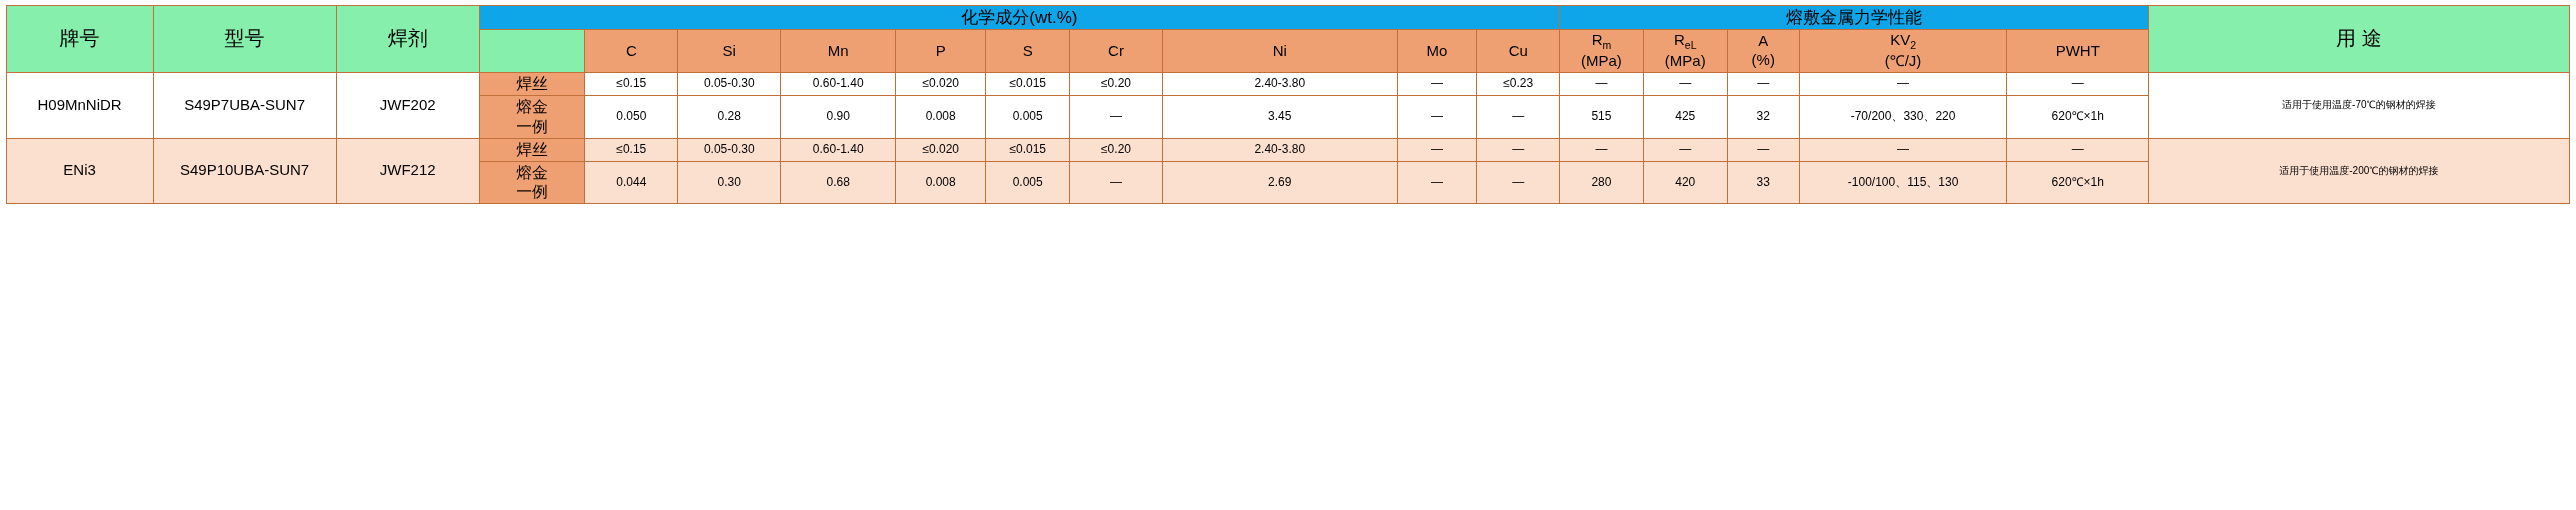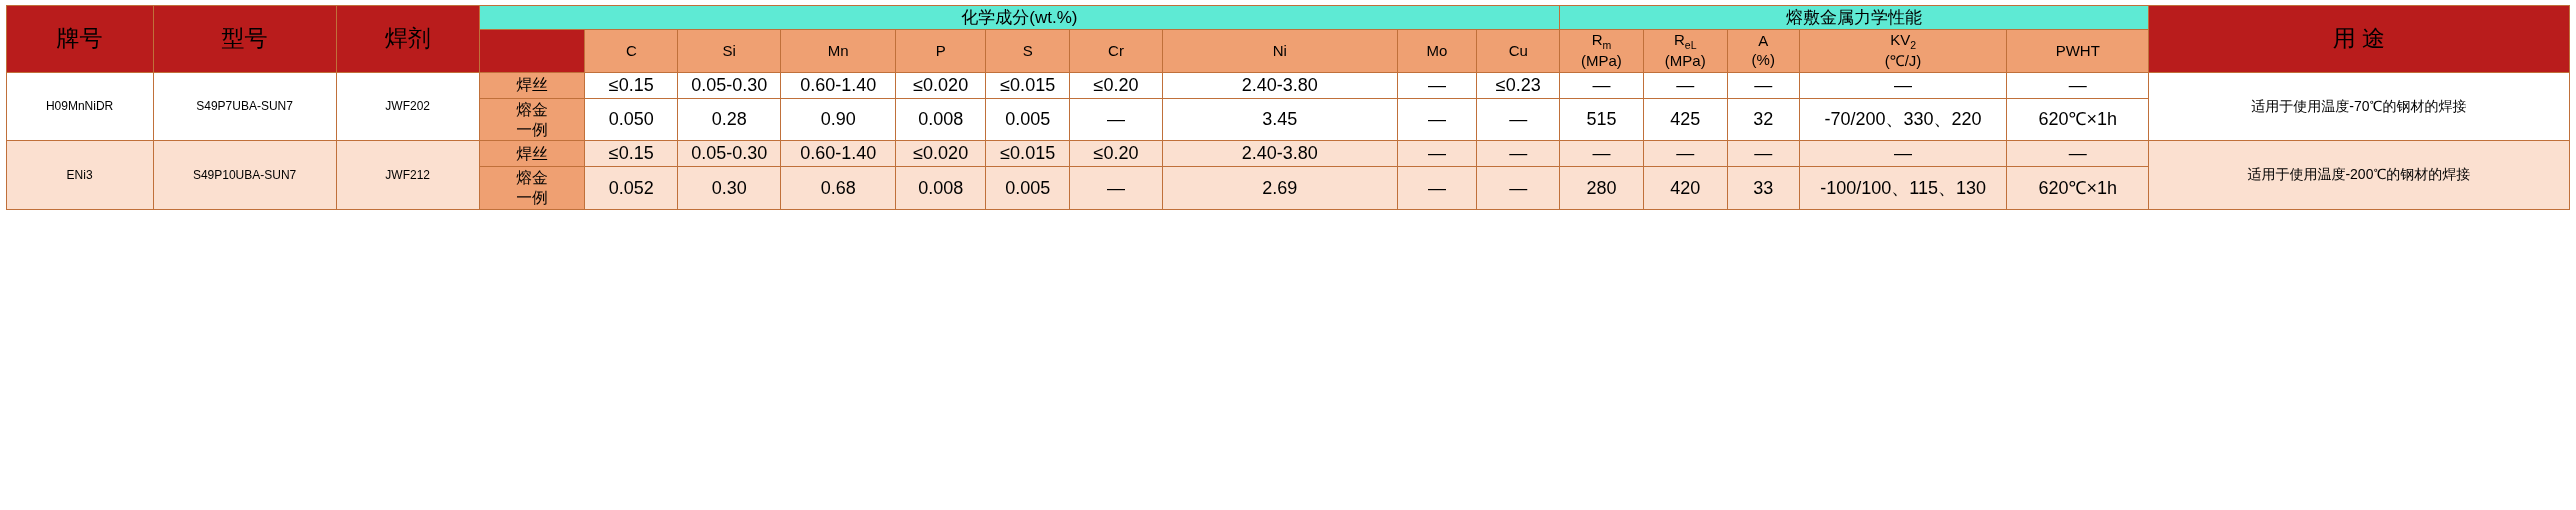--- a/index.html
+++ b/index.html
@@ -29,55 +29,55 @@
   table.spec td, table.spec th {
     border: 1.1px solid #c0703a;
     text-align: center;
     vertical-align: middle;
     font-weight: normal;
     color: #000000;
     padding: 1.1px 2.3px;
     line-height: 1.25;
   }
   .hdr {
-    background: #b91c1c;
+    background: #86efac;
     font-weight: bold;
-    font-size: 23px;
+    font-size: 20px;
   }
   .hdr-small {
     background: #efa072;
     font-weight: bold;
     font-size: 15px;
   }
   .grp {
-    background: #5eead4;
+    background: #0ea5e9;
     font-weight: bold;
     font-size: 17px;
   }
   .row-alt td {
     background: #fbe0d0;
   }
   .cell {
+    font-size: 15px;
+  }
+  .cell-small {
     font-size: 12px;
-  }
-  .cell-small {
-    font-size: 18px;
     margin-left: 24px;
   }
   .label-cell {
     font-size: 15.8px;
     background: #efa072;
     font-weight: normal;
     margin-left: 38px;
   }
   .row-alt .label-cell {
     background: #efa072;
   }
   .use-cell {
-    font-size: 14px;
+    font-size: 10px;
     text-align: left;
     padding-left: 5.6px;
     line-height: 1.35;
   }
   .sub {
     vertical-align: sub;
     font-size: 0.7em;
   }
 </style>
 </head>
@@ -210,21 +210,21 @@
         <td class="cell-small">—</td>
         <td class="cell-small">—</td>
         <td class="cell-small">—</td>
         <td class="use-cell" rowspan="2">适用于使用温度-200℃的钢材的焊接</td>
       </tr>
       <tr class="row-alt">
         <td class="label-cell">
           <span>熔金</span><br>
           <span>一例</span>
         </td>
-        <td class="cell-small">0.052</td>
+        <td class="cell-small">0.044</td>
         <td class="cell-small">0.30</td>
         <td class="cell-small">0.68</td>
         <td class="cell-small">0.008</td>
         <td class="cell-small">0.005</td>
         <td class="cell-small">—</td>
         <td class="cell-small">2.69</td>
         <td class="cell-small">—</td>
         <td class="cell-small">—</td>
         <td class="cell-small">280</td>
         <td class="cell-small">420</td>

